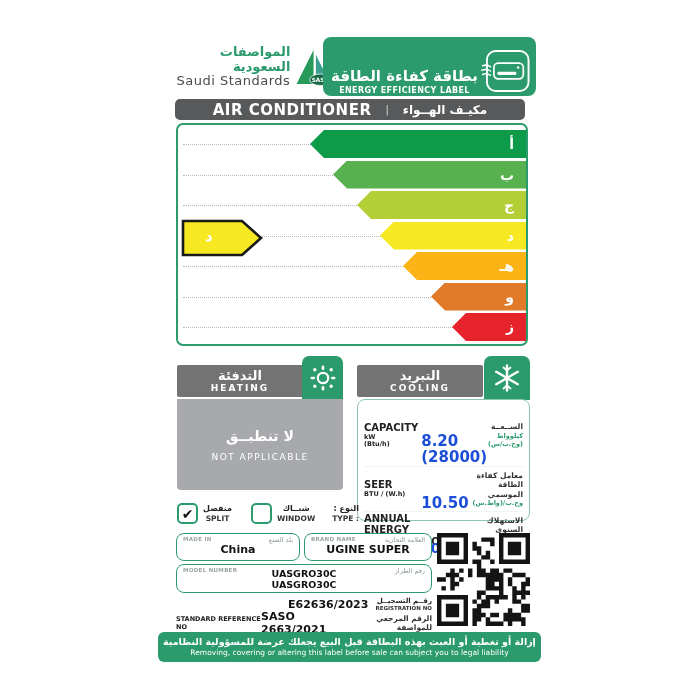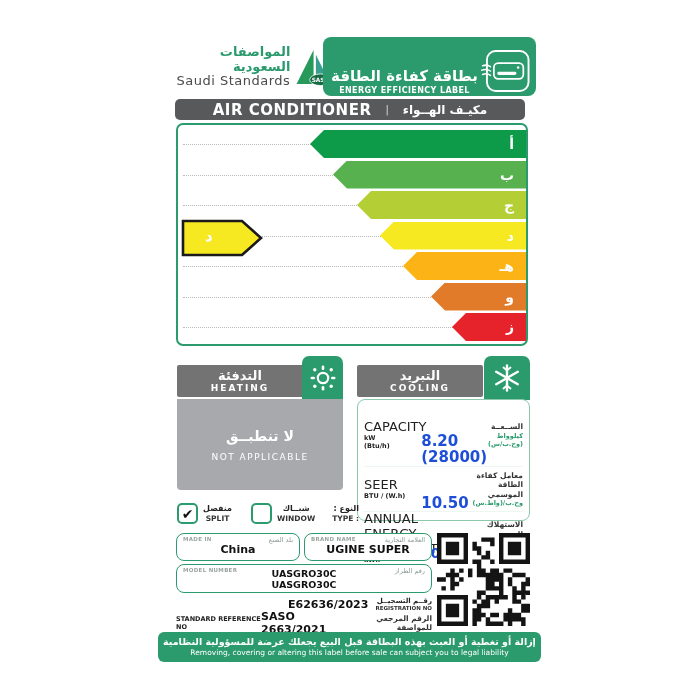--- a/index.html
+++ b/index.html
@@ -51,21 +51,21 @@
 
   
   #coolhdr{left:357px;top:365px;width:126px;height:32px;}
   #snowsq{left:484px;top:356px;width:46px;height:44px;background:#2b9b6e;border-radius:7px 7px 0 0;
           display:flex;align-items:center;justify-content:center;}
   #coolbody{left:357px;top:399px;width:173px;height:122px;border:1.5px solid #8cc9aa;border-radius:8px;
             box-sizing:border-box;padding:5px 6px;display:flex;flex-direction:column;}
   .cool-row{flex:1;display:flex;align-items:center;}
   .cool-row + .cool-row{border-top:1px solid #eef6f1;}
   .cr-en{width:36%;line-height:1.15;}
-  .cr-en-main{font-size:13px;font-weight:normal;color:#222;}
+  .cr-en-main{font-size:10px;font-weight:bold;color:#222;}
   .cr-en-unit{font-size:6.5px;font-weight:bold;color:#222;}
   .cr-val{width:30%;text-align:left;font-weight:bold;color:#1d4ed8;line-height:1.05;margin-top:29px;}
   .cr-val .v1{font-size:15px;}
   .cr-val .v2{font-size:15px;}
   .cr-ar{width:34%;text-align:right;line-height:1.25;direction:rtl;}
   .cr-ar-main{font-size:7.5px;font-weight:bold;color:#333;}
   .cr-ar-unit{font-size:6.5px;color:#2b9b6e;font-weight:bold;}
 
   
   #typerow{left:177px;top:500px;width:182px;height:27px;display:flex;align-items:center;gap:5px;}

